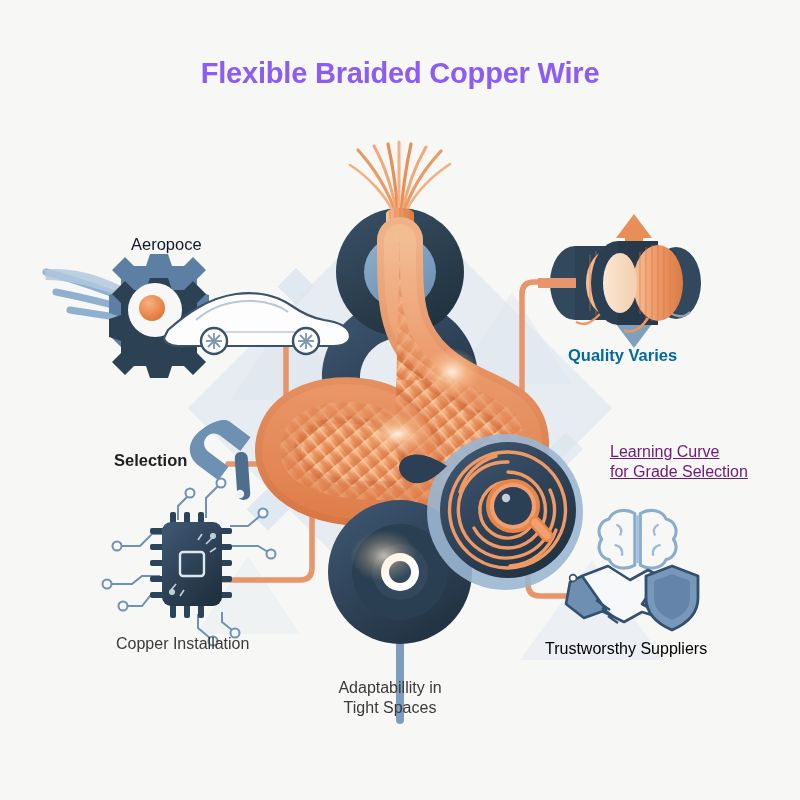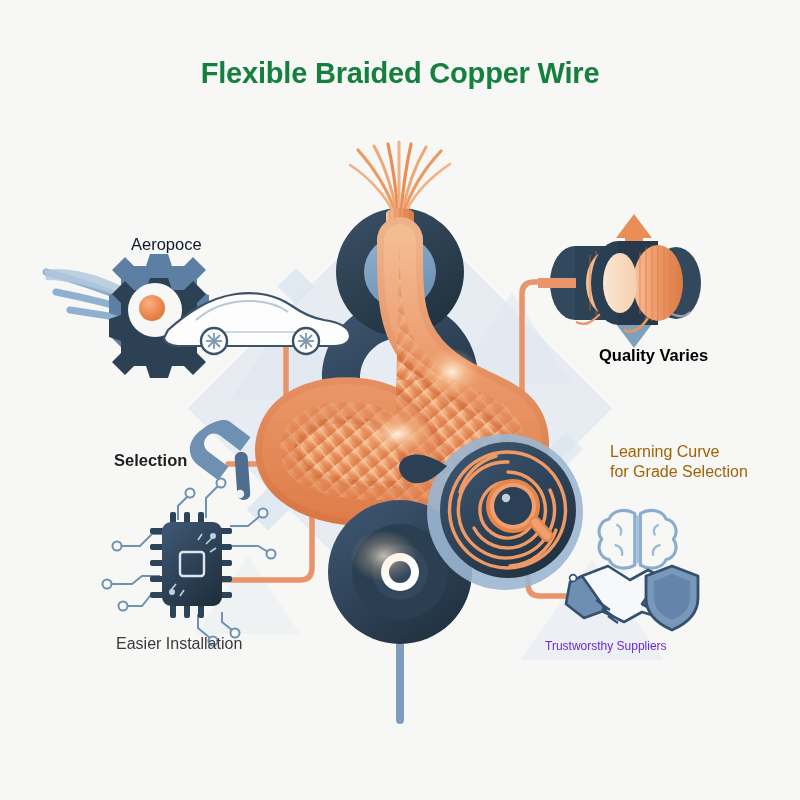--- a/index.html
+++ b/index.html
@@ -31,31 +31,31 @@
     white-space: pre-line;
   }
   #page-title {
     position: absolute;
     left: 0;
     top: 57px;
     width: 800px;
     text-align: center;
     font-size: 29px;
     font-weight: bold;
-    color: #15803d;
+    color: #8b5cf6;
     letter-spacing: -0.2px;
     font-family: "Liberation Sans", sans-serif;
   }
   .lbl-aerospace   { left: 131px; top: 234px; font-size: 16.5px; color: #0f172a; }
   .lbl-automotive  { left: 114px; top: 450px; font-size: 16.5px; font-weight: bold; color: #1f1f1f; }
   .lbl-easier      { left: 116px; top: 634px; font-size: 16px; color: #3a3a3a; }
   .lbl-adapt       { left: 325px; top: 678px; font-size: 16px; color: #3a3a3a; text-align: center; width: 130px; }
-  .lbl-quality     { left: 568px; top: 345px; font-size: 16.5px; font-weight: bold; color: #000000; margin-left: 31px; }
-  .lbl-learning    { left: 610px; top: 442px; font-size: 16px; color: #a16207; }
-  .lbl-trust       { left: 545px; top: 639px; font-size: 12px; color: #6d28d9; }
+  .lbl-quality     { left: 568px; top: 345px; font-size: 16.5px; font-weight: bold; color: #0369a1; }
+  .lbl-learning    { left: 610px; top: 442px; font-size: 16px; color: #701a75; text-decoration: underline; }
+  .lbl-trust       { left: 545px; top: 639px; font-size: 16px; color: #000000; }
 </style>
 </head>
 <body>
 
 <div id="canvas" style="background: rgb(247, 247, 246);">
 
   <svg id="art" viewBox="0 0 800 800" xmlns="http://www.w3.org/2000/svg">
     <defs>
       <linearGradient id="gCopper" x1="0" y1="0" x2="0" y2="1">
         <stop offset="0%" stop-color="#f7c49c"></stop>
@@ -448,22 +448,24 @@
       </g>
     </g>
   </svg>
 
   <div id="page-title">Flexible Braided Copper Wire</div>
 
   <div class="lbl lbl-aerospace">Aeropoce</div>
 
   <div class="lbl lbl-automotive">Selection</div>
 
-  <div class="lbl lbl-easier">Easier Installation</div>
-
+  <div class="lbl lbl-easier">Copper Installation</div>
+
+  <div class="lbl lbl-adapt">Adaptabillity in
+Tight Spaces</div>
 
   <div class="lbl lbl-quality">Quality Varies</div>
 
   <div class="lbl lbl-learning">Learning Curve
 for Grade Selection</div>
 
   <div class="lbl lbl-trust">Trustworsthy Suppliers</div>
 
 </div>
 

